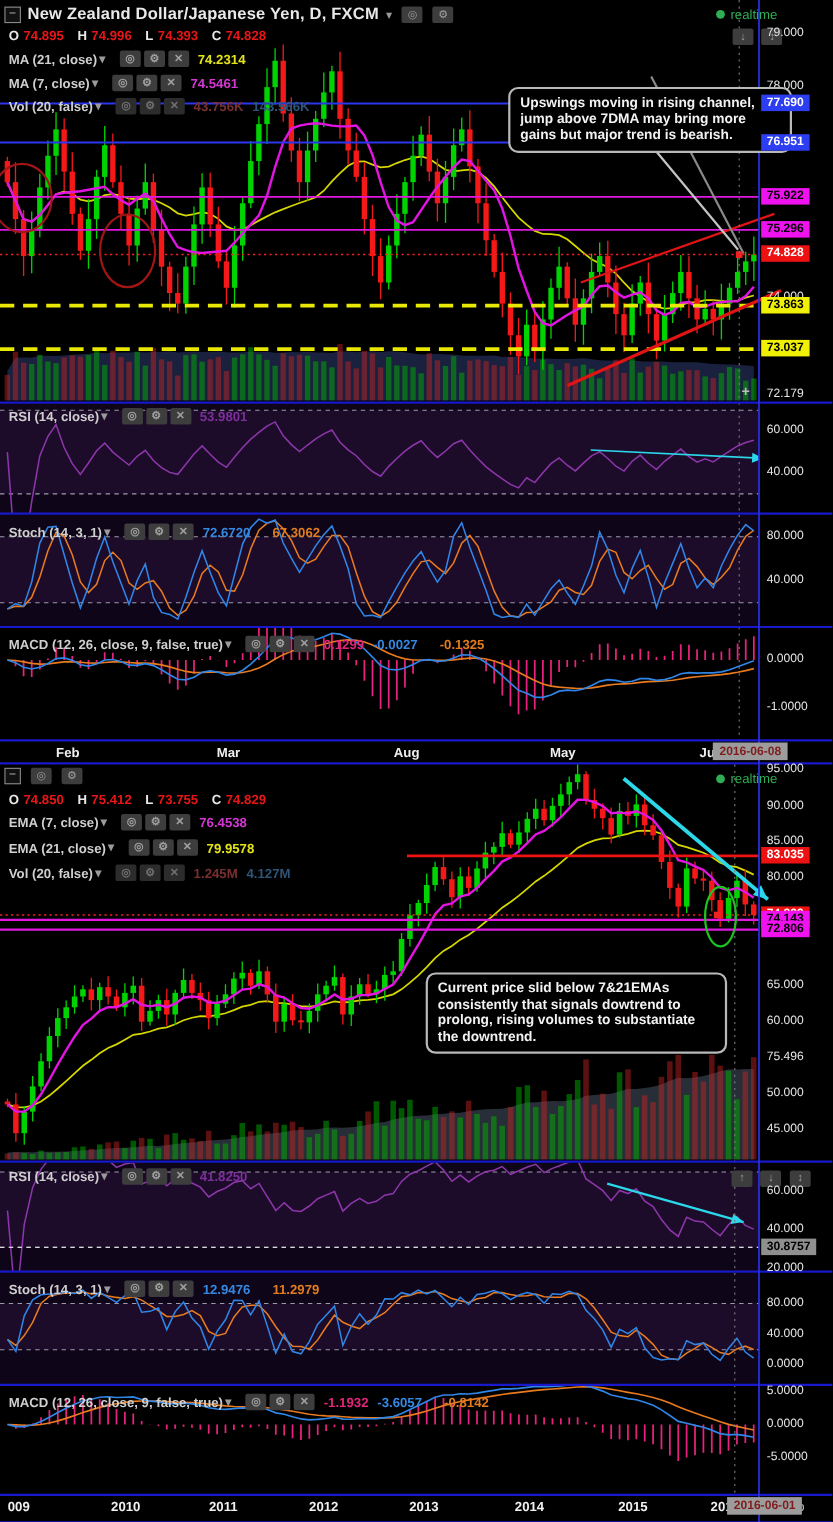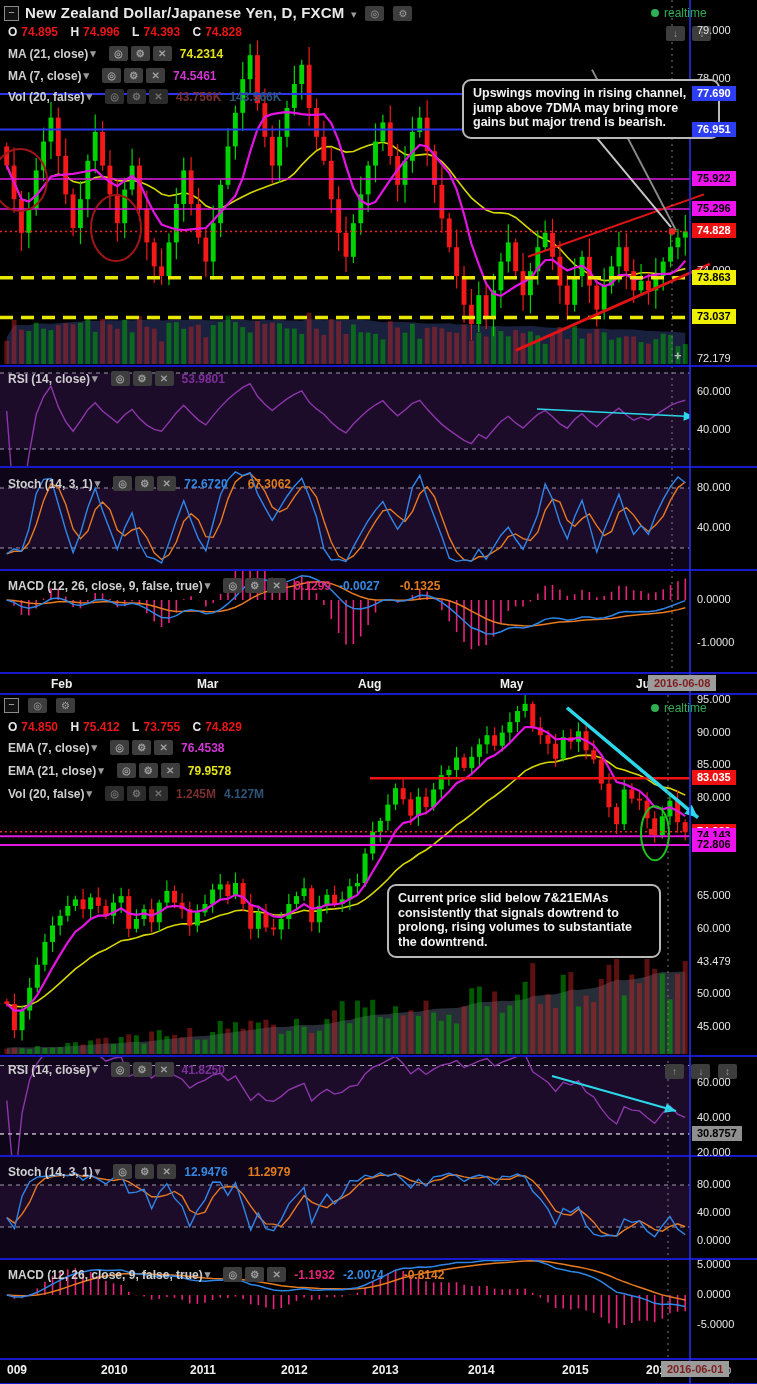--- a/index.html
+++ b/index.html
@@ -1050,21 +1050,21 @@
     <span class="v v-orange">11.2979</span>
   </div>
   <div class="ov irow" style="left:8px;top:1267px;">
     <span>MACD (12, 26, close, 9, false, true)</span>
       <span class="caret">▾</span>
       <span class="gap"></span>
     <span class="btn">◎</span>
       <span class="btn">⚙</span>
       <span class="btn">✕</span>
     <span class="v v-pink">-1.1932</span>
-    <span class="v v-blue">-2.0074</span>
+    <span class="v v-blue">-3.6057</span>
     <span class="v v-orange">-0.8142</span>
   </div>
 
   <div id="axis-layer">
       <div class="ytick" style="top:24.200000000000273px;">79.000</div>
       <div class="ytick" style="top:72.20000000000027px;">78.000</div>
       <div class="ytick" style="top:224px;">75.000</div>
       <div class="ytick" style="top:264.2000000000003px;">74.000</div>
       <div class="ytick" style="top:351.6080000000002px;">72.179</div>
       <div class="ybadge bdg-blue" style="top:86.08000000000038px;">77.690</div>
@@ -1079,21 +1079,21 @@
       <div class="ytick" style="top:481px;">80.000</div>
       <div class="ytick" style="top:521px;">40.000</div>
       <div class="ytick" style="top:593px;">0.0000</div>
       <div class="ytick" style="top:636px;">-1.0000</div>
       <div class="ytick" style="top:692.905px;">95.000</div>
       <div class="ytick" style="top:725.605px;">90.000</div>
       <div class="ytick" style="top:758.3050000000001px;">85.000</div>
       <div class="ytick" style="top:791.005px;">80.000</div>
       <div class="ytick" style="top:889.105px;">65.000</div>
       <div class="ytick" style="top:921.8050000000001px;">60.000</div>
-      <div class="ytick" style="top:954.505px;">43.479</div>
+      <div class="ytick" style="top:954.505px;">75.496</div>
       <div class="ytick" style="top:987.2049999999999px;">50.000</div>
       <div class="ytick" style="top:1019.905px;">45.000</div>
       <div class="ybadge bdg-red" style="top:770.1561px;">83.035</div>
       <div class="ybadge bdg-red" style="top:823.82334px;">74.829</div>
       <div class="ybadge bdg-magenta" style="top:828.30978px;">74.143</div>
       <div class="ybadge bdg-magenta" style="top:837.05376px;">72.806</div>
       <div class="ytick" style="top:1076px;">60.000</div>
       <div class="ytick" style="top:1111px;">40.000</div>
       <div class="ybadge bdg-gray" style="top:1125.967525px;">30.8757</div>
       <div class="ytick" style="top:1146px;">20.000</div>

